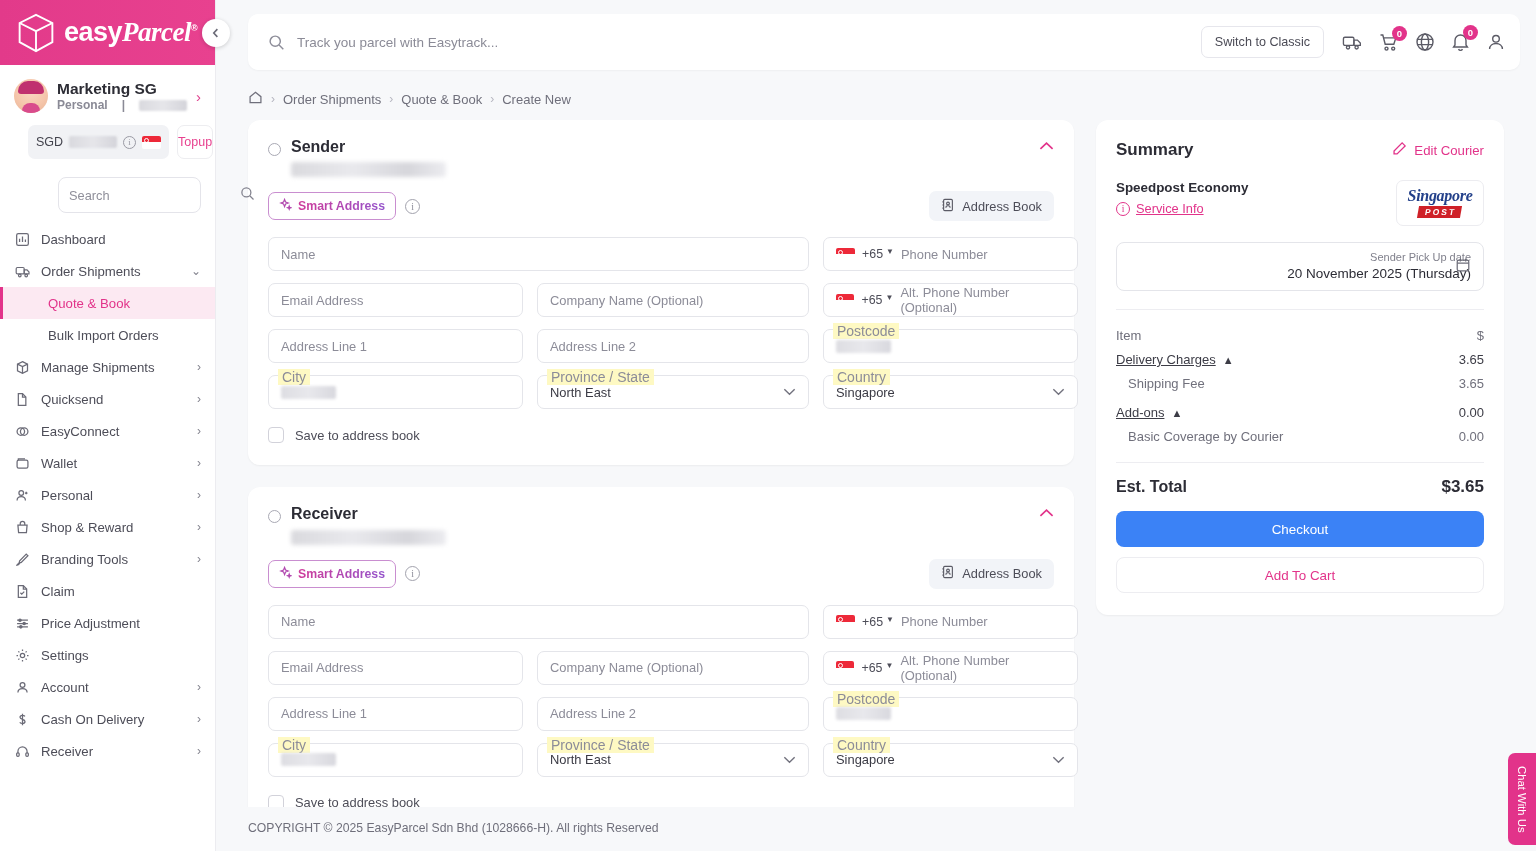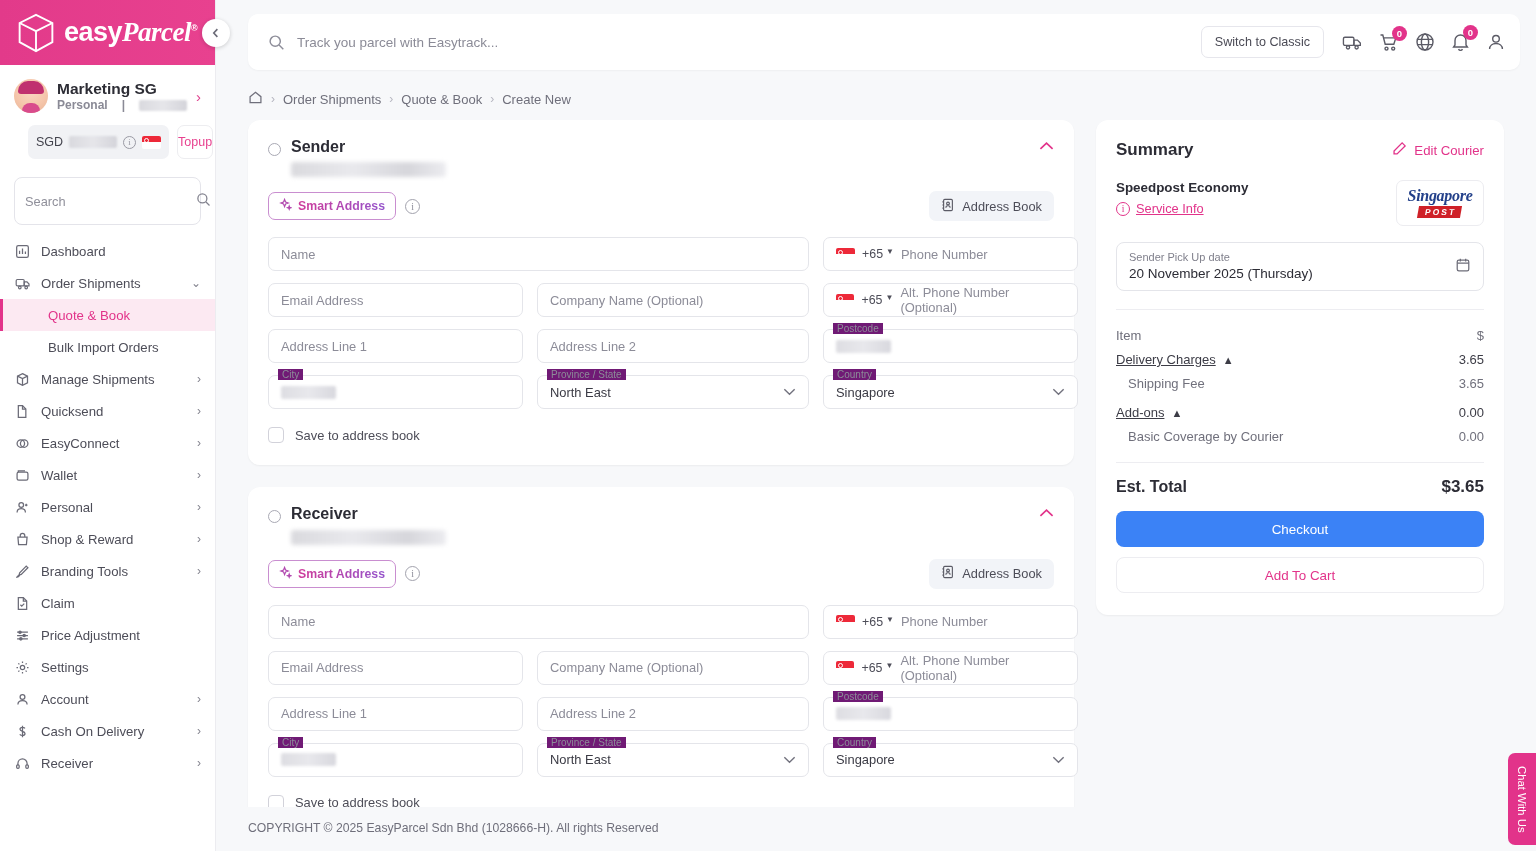--- a/index.html
+++ b/index.html
@@ -63,22 +63,22 @@
   .sg-flag .top{position:absolute;top:0;left:0;right:0;height:50%;background:#ed2939;}
   .sg-flag .moon{position:absolute;left:2px;top:2px;width:5px;height:5px;border-radius:50%;border:1.3px solid #fff;}
   .topup-btn {
     width: 46px; height: 34px; border:1px solid #ededf0; border-radius:7px;
     color:#e8418f; font-size:12.5px; display:flex;align-items:center;justify-content:center;
     background:#fff; cursor:pointer;
   }
 
   .search-wrap { padding: 18px 14px 10px 14px; }
   .search-box {
-    height: 48px; border:1px solid #e4e4ea; border-radius: 8px;
-    display:flex; align-items:center; padding: 16px 10px; gap: 6px;
+    height: 36px; border:1px solid #e4e4ea; border-radius: 8px;
+    display:flex; align-items:center; padding: 16px 10px; gap: 6px; margin-left: 44px;
   }
   .search-box input {
     border:0; outline:0; flex:1; font-size:12.8px; color:#53535e;
     font-family:"Liberation Sans",sans-serif; background:transparent;
   }
   .search-box input::placeholder{color:#8f8f9a;}
 
   .nav { flex:1; overflow:hidden; padding-bottom: 8px;}
   .nav-item {
     height: 32px; display:flex; align-items:center; gap:10px;
@@ -116,21 +116,21 @@
     position:absolute; top:-7px; right:-8px; min-width:15px;height:15px;border-radius:50%;
     background:#e2338a;color:#fff;font-size:9.5px;display:flex;align-items:center;justify-content:center;font-weight:700;
   }
 
   .breadcrumb { display:flex; align-items:center; gap:8px; padding: 20px 0 12px 32px; font-size:13px; color:#6f6f7b;}
   .breadcrumb .sep { color:#b6b6c0; font-size:12px;}
   .breadcrumb .crumb { cursor:pointer; }
 
   .content { display:flex; gap:22px; padding: 0 32px 0 32px; flex:1; min-height:0; overflow:hidden;}
   .col-left { flex:1; min-width:0; }
-  .col-right { width: 408px; flex:0 0 408px; }
+  .col-right { width: 408px; flex:0 0 408px;text-align:right; }
 
   .card {
     background:#fff; border-radius: 12px; padding: 18px 20px 22px 20px;
     box-shadow: 0 1px 2px rgba(17,17,26,.05); margin-bottom: 22px; position:relative;
   }
   .card-head { display:flex; align-items:flex-start; gap:10px; }
   .radio-o { width:13px;height:13px;border:1.4px solid #a9a9b4;border-radius:50%;margin-top:5px;flex:0 0 13px;cursor:pointer;}
   .card-title { font-size:16px; font-weight:700; color:#2c2c35; line-height:1.15;}
   .card-sub-blur { margin-top:6px; width:155px; height:15px; border-radius:3px;
     background:linear-gradient(90deg,#dadade,#e9e9ed 40%,#d6d6db 75%,#ececf0); filter: blur(2.2px);}
@@ -154,22 +154,22 @@
 
   .grid { display:grid; grid-template-columns: 255px 272px 255px; gap: 12px 14px; margin-top: 16px;}
   .fld {
     height: 34px; border:1px solid #e4e5ea; border-radius:7px; display:flex; align-items:center;
     padding: 8px 12px; font-size:12.9px; color:#8c8c98; background:#fff; position:relative; cursor:text;
   }
   .fld.wide2 { grid-column: 1 / span 2; }
   .fld.sel { color:#3a3a44; justify-content:space-between; cursor:pointer;}
   .fld .chev { color:#72727e; font-size:11px; }
   .fld-legend {
-    position:absolute; top:-7px; left:9px; background:#701a75; padding:0 4px;
-    font-size:10px; color:#8c8c98;
+    position:absolute; top:-7px; left:9px; background:#fef9c3; padding:0 4px;
+    font-size:14px; color:#8c8c98;
   }
   .fld .blurval { width:55px; height:13px; border-radius:2px;
     background: linear-gradient(90deg,#dddde2,#e8e8ec,#d8d8de); filter: blur(1.6px);}
   .phone-fld { display:flex; align-items:center; gap:7px; }
   .phone-code { display:flex; gap:3px; font-size:12.4px; color:#4d4d58; }
   .pc-caret { font-size:8px; color:#4d4d58; }
   .ph-ph { color:#8c8c98; font-size:12.9px; }
 
   .savebook { display:flex; align-items:center; gap:11px; margin-top: 18px; }
   .cbx { width:16px;height:16px;border:1.3px solid #d2d2da;border-radius:4px; cursor:pointer;}

